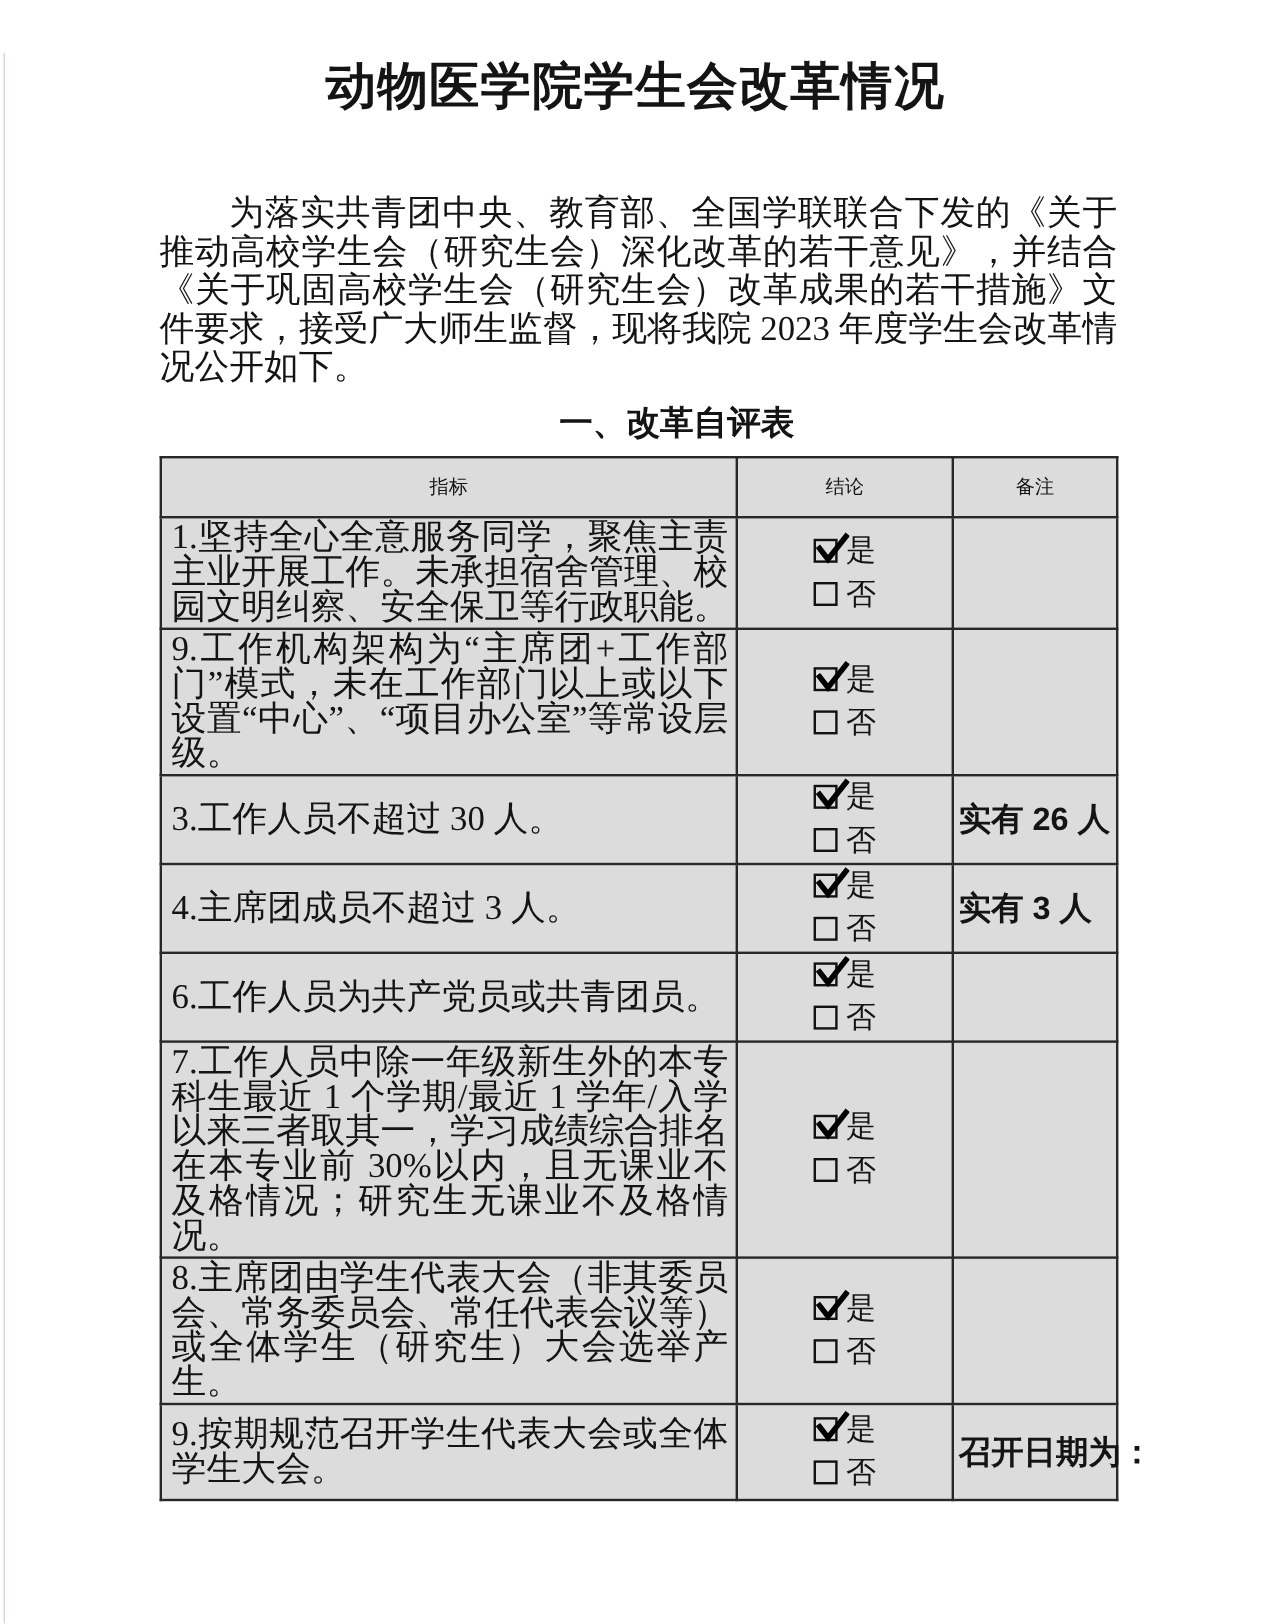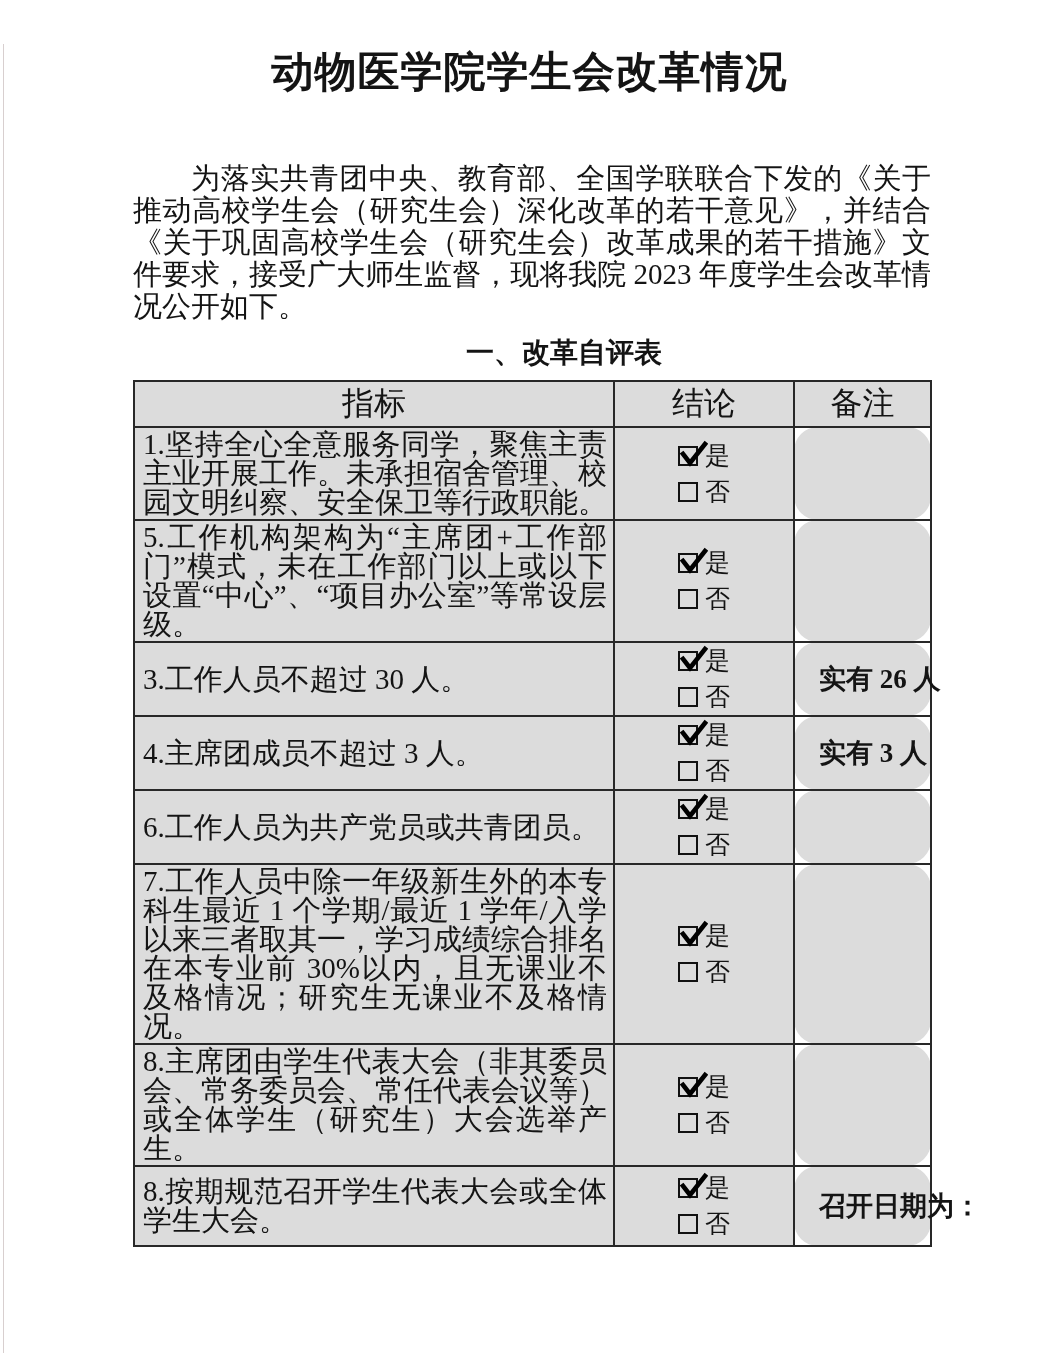--- a/index.html
+++ b/index.html
@@ -53,22 +53,22 @@
     border-collapse: collapse;
     width: 797px;
     table-layout: fixed;
   }
   table.selftable td, table.selftable th {
     border: 2px solid #282828;
     background: #dcdcdc;
     vertical-align: middle;
   }
   table.selftable th {
-    height: 28px;
-    font-size: 32px;
+    height: 50px;
+    font-size: 16px;
     font-weight: normal;
     text-align: center;
   }
   td.indicator {
     padding: 2px 6px 2px 8px;
     font-size: 29px;
     line-height: 29px;
     text-align: justify;
   }
   td.conclusion { text-align: center; }
@@ -90,23 +90,22 @@
     vertical-align: -2px;
     background: transparent;
   }
   .cbox svg { display: none; }
   .cbox.checked svg {
     display: block;
     position: absolute;
     left: -2px; top: -9px;
   }
   td.remark {
-    padding-left: 24px;
-    font-family: Liberation Serif, serif;
-    border-radius: 24px;
+    padding-left: 4px;
+    font-family: Liberation Sans, sans-serif;
   }
   .remark-text {
     font-size: 27px;
     font-weight: bold;
     white-space: nowrap;
   }
   tbody tr:nth-child(1) td { height: 92px; }
   tbody tr:nth-child(2) td { height: 86px; }
   tbody tr:nth-child(3) td { height: 54px; }
   tbody tr:nth-child(4) td { height: 54px; }
@@ -155,21 +154,21 @@
         </div>
         <div class="choice">
           <span class="cbox"></span><span class="opt-label-no">否</span>
         </div>
       </div>
     </td>
     <td class="remark"><span class="remark-text"></span></td>
   </tr>
 
   <tr>
-    <td class="indicator">5.工作机构架构为“主席团+工作部门”模式，未在工作部门以上或以下设置“中心”、“项目办公室”等常设层级。</td>
+    <td class="indicator">9.工作机构架构为“主席团+工作部门”模式，未在工作部门以上或以下设置“中心”、“项目办公室”等常设层级。</td>
     <td class="conclusion">
       <div class="choice-stack">
         <div class="choice">
           <span class="cbox checked"><svg width="30" height="30" viewBox="0 0 30 30">
                       <path d="M5 15 L12 24 L27 5" fill="none" stroke="#000" stroke-width="4.6" stroke-linecap="square"></path>
                     </svg></span><span class="opt-label-yes">是</span>
         </div>
         <div class="choice">
           <span class="cbox"></span><span class="opt-label-no">否</span>
         </div>
@@ -258,21 +257,21 @@
         </div>
         <div class="choice">
           <span class="cbox"></span><span class="opt-label-no">否</span>
         </div>
       </div>
     </td>
     <td class="remark"><span class="remark-text"></span></td>
   </tr>
 
   <tr>
-    <td class="indicator">8.按期规范召开学生代表大会或全体学生大会。</td>
+    <td class="indicator">9.按期规范召开学生代表大会或全体学生大会。</td>
     <td class="conclusion">
       <div class="choice-stack">
         <div class="choice">
           <span class="cbox checked"><svg width="30" height="30" viewBox="0 0 30 30">
                       <path d="M5 15 L12 24 L27 5" fill="none" stroke="#000" stroke-width="4.6" stroke-linecap="square"></path>
                     </svg></span><span class="opt-label-yes">是</span>
         </div>
         <div class="choice">
           <span class="cbox"></span><span class="opt-label-no">否</span>
         </div>

